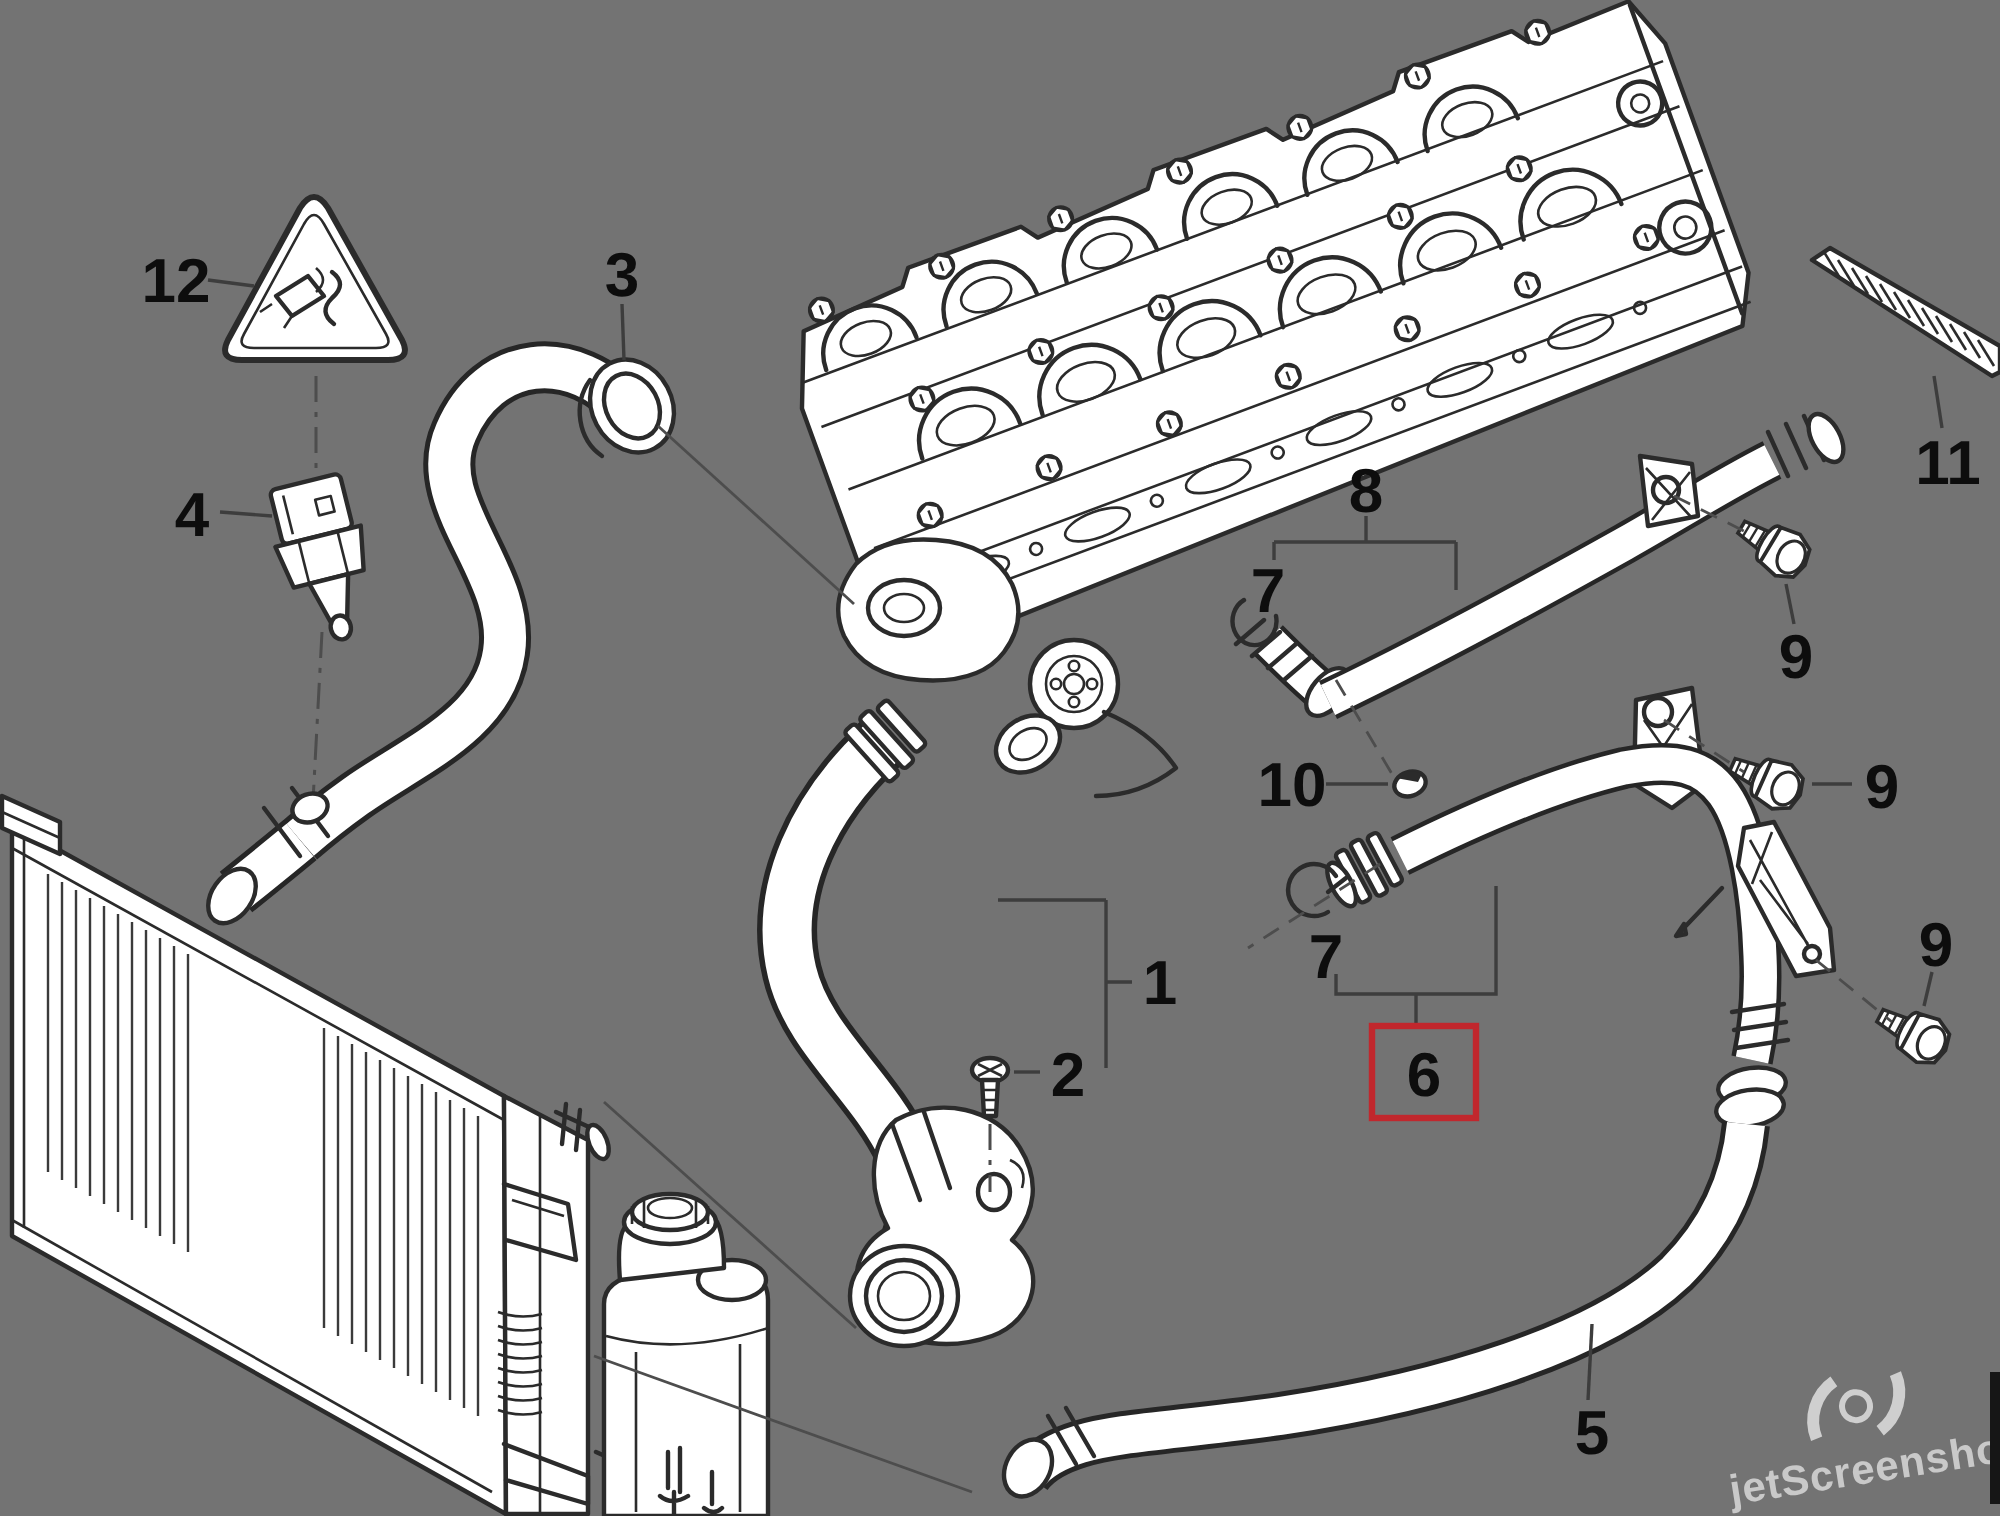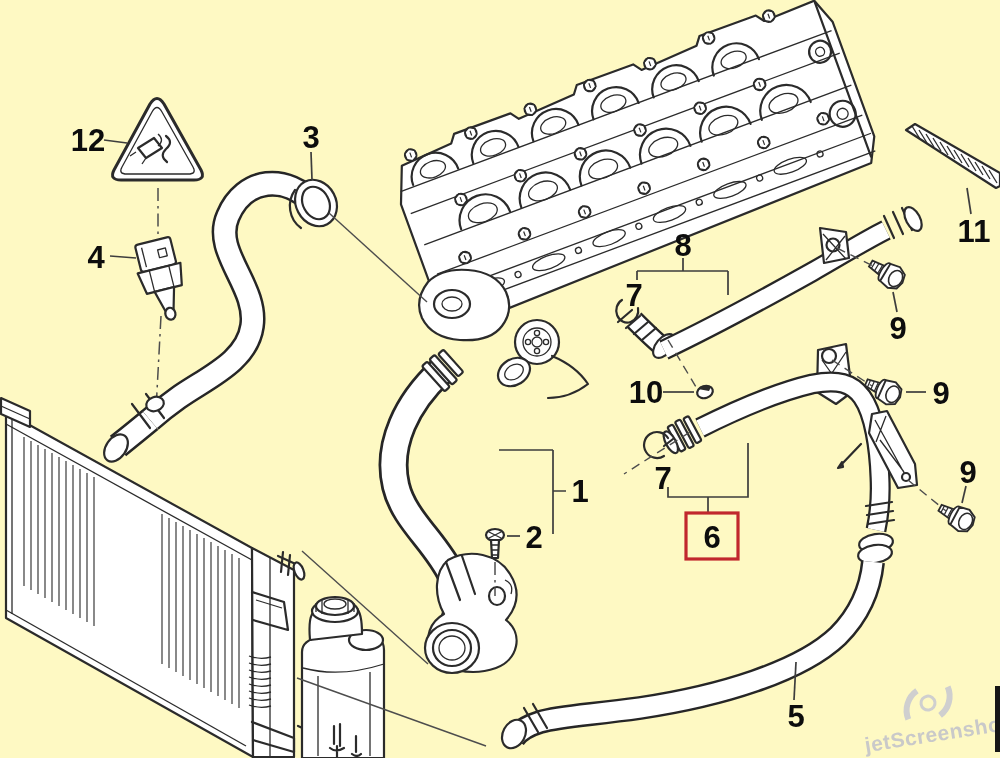--- a/index.html
+++ b/index.html
@@ -1,16 +1,16 @@
 <!DOCTYPE html>
 <html><head>
 <meta charset="utf-8">
 <style>
   html,body{margin:0;padding:0;background:#ffffff;}
-  .stage{position:relative;width:1000px;height:758px;background:#fef9c3;overflow:hidden;
+  .stage{position:relative;width:1000px;height:758px;background:#737373;overflow:hidden;
          font-family:"Liberation Sans", sans-serif;}
   svg{display:block}
   .art{fill:none;stroke:#2b2b2b;stroke-width:2.2;stroke-linejoin:round;stroke-linecap:round}
   .artthin{fill:none;stroke:#2b2b2b;stroke-width:1.3;stroke-linejoin:round}
   .artw{fill:#ffffff;stroke:#2b2b2b;stroke-width:2.2;stroke-linejoin:round}
   .artw3{fill:#ffffff;stroke:#2b2b2b;stroke-width:3;stroke-linejoin:round}
   .fin{stroke:#3a3a3a;stroke-width:1.2}
   .ho{fill:none;stroke:#262626;stroke-linecap:butt}
   .hi{fill:none;stroke:#ffffff;stroke-linecap:butt}
   .w26o{stroke-width:26}.w26i{stroke-width:21}

